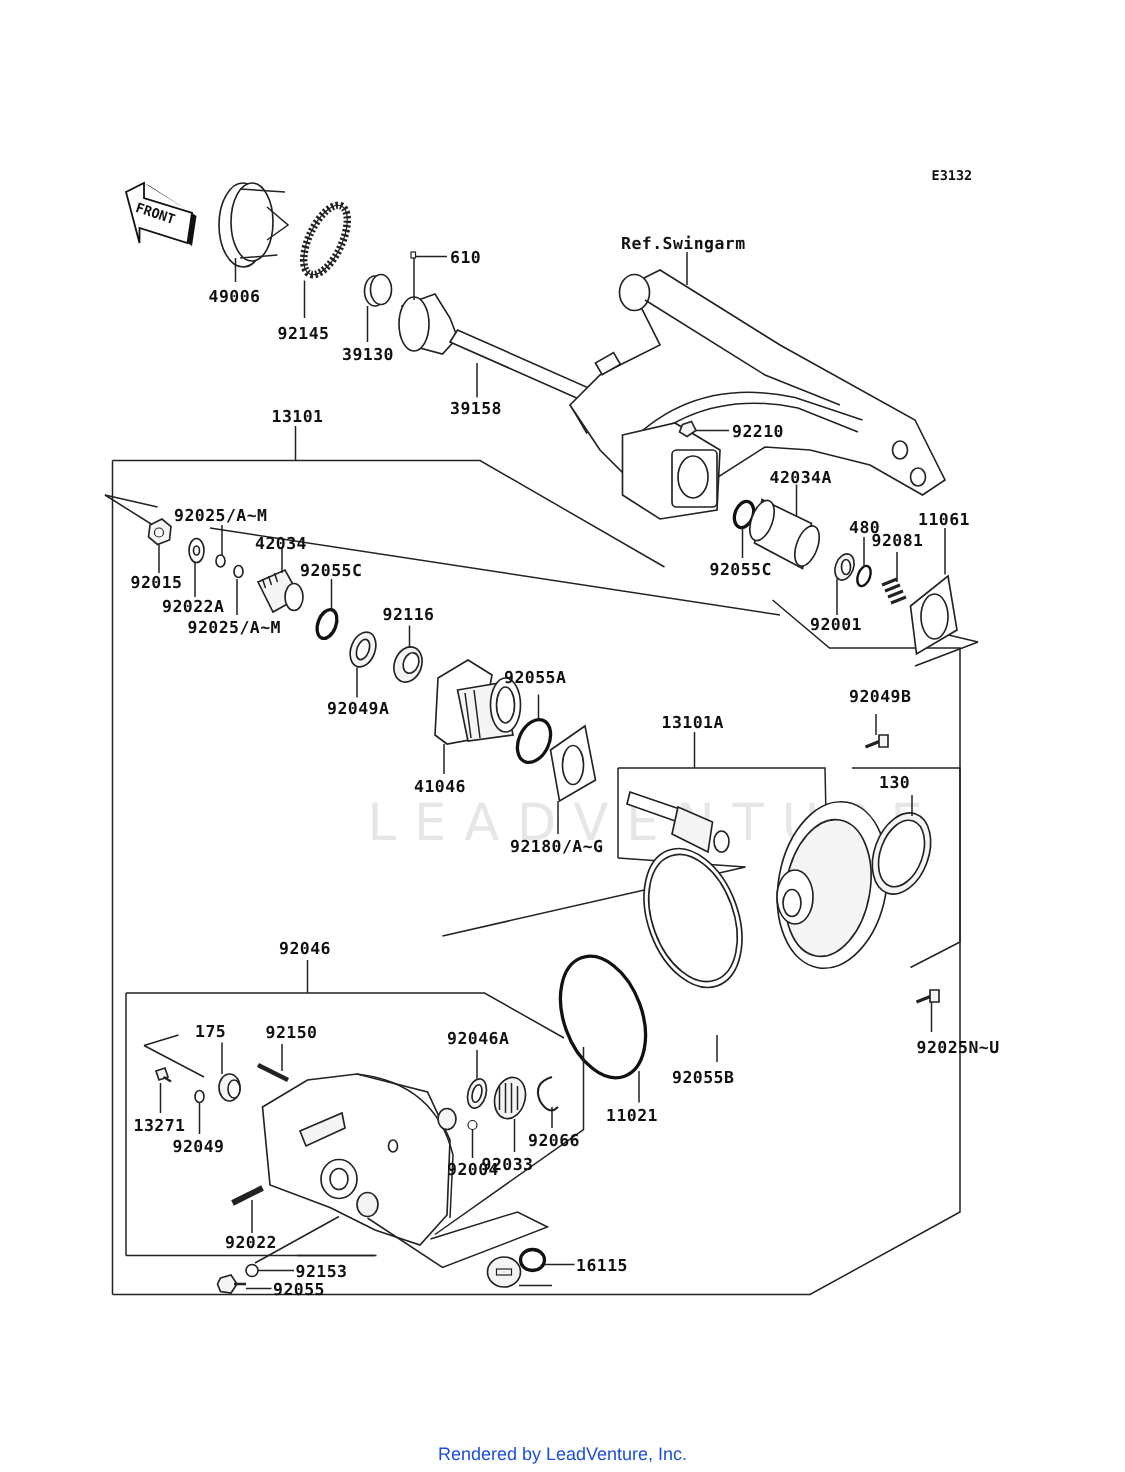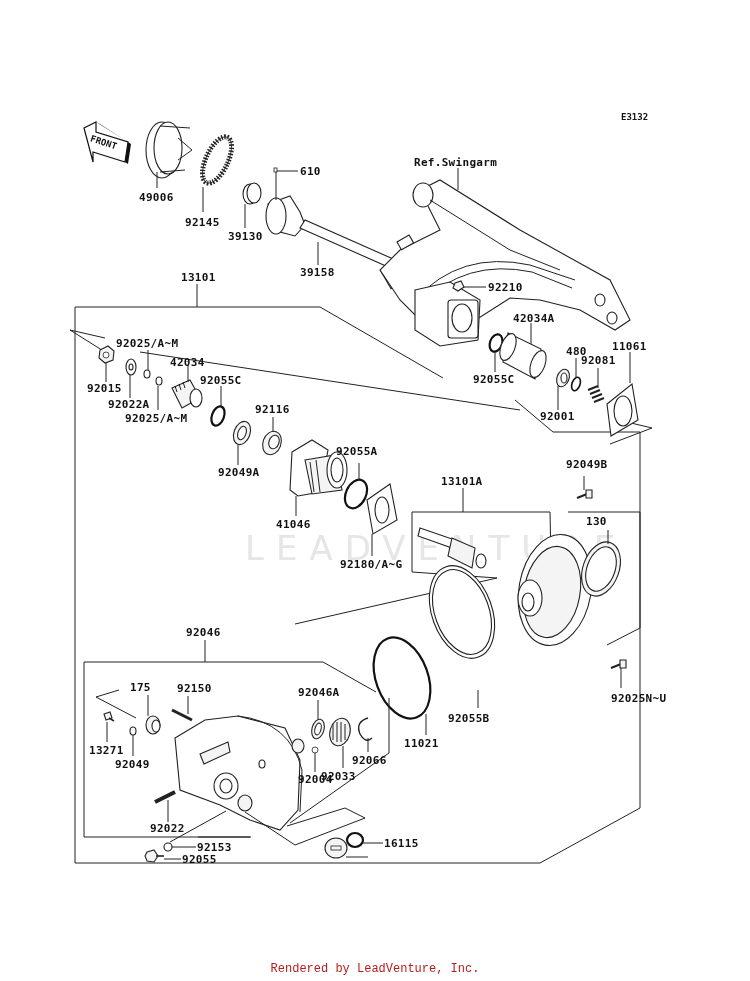--- a/index.html
+++ b/index.html
@@ -7,21 +7,21 @@
          font-family: "DejaVu Sans Mono", "Liberation Mono", monospace; }
   #diagram { position: absolute; left: 0; top: 0; width: 750px; height: 981px; }
   .lbl { font-family: "DejaVu Sans Mono", "Liberation Mono", monospace; font-size: 11px; font-weight: bold; fill: #111; letter-spacing: 0.3px; }
   .code { font-family: "DejaVu Sans Mono", "Liberation Mono", monospace; font-size: 9px; font-weight: bold; fill: #111; }
   .part { fill: #fff; stroke: #222; stroke-width: 1.1; }
   .partg { fill: #f4f4f4; stroke: #222; stroke-width: 1.1; }
   .ln { stroke: #222; stroke-width: 1; fill: none; }
   .ring { fill: none; stroke: #111; stroke-width: 2.2; }
   .wm { font-family: "DejaVu Sans", "Liberation Sans", sans-serif; font-size: 34px; fill: #e6e6e6; letter-spacing: 12px; }
   .footer { position: absolute; left: 0; width: 750px; top: 962px; text-align: center;
-            font-family: Liberation Mono, monospace; font-size: 12px; color: #b91c1c; }
+            font-family: Liberation Sans, sans-serif; font-size: 12px; color: #1d4ed8; }
   .hot { cursor: pointer; }
 </style>
 </head>
 <body>
 
 <svg id="diagram" viewBox="0 0 750 981" xmlns="http://www.w3.org/2000/svg">
 
   <text class="wm" x="245" y="560">LEADVENTURE</text>
 
   <text class="code" x="621" y="120">E3132</text>

